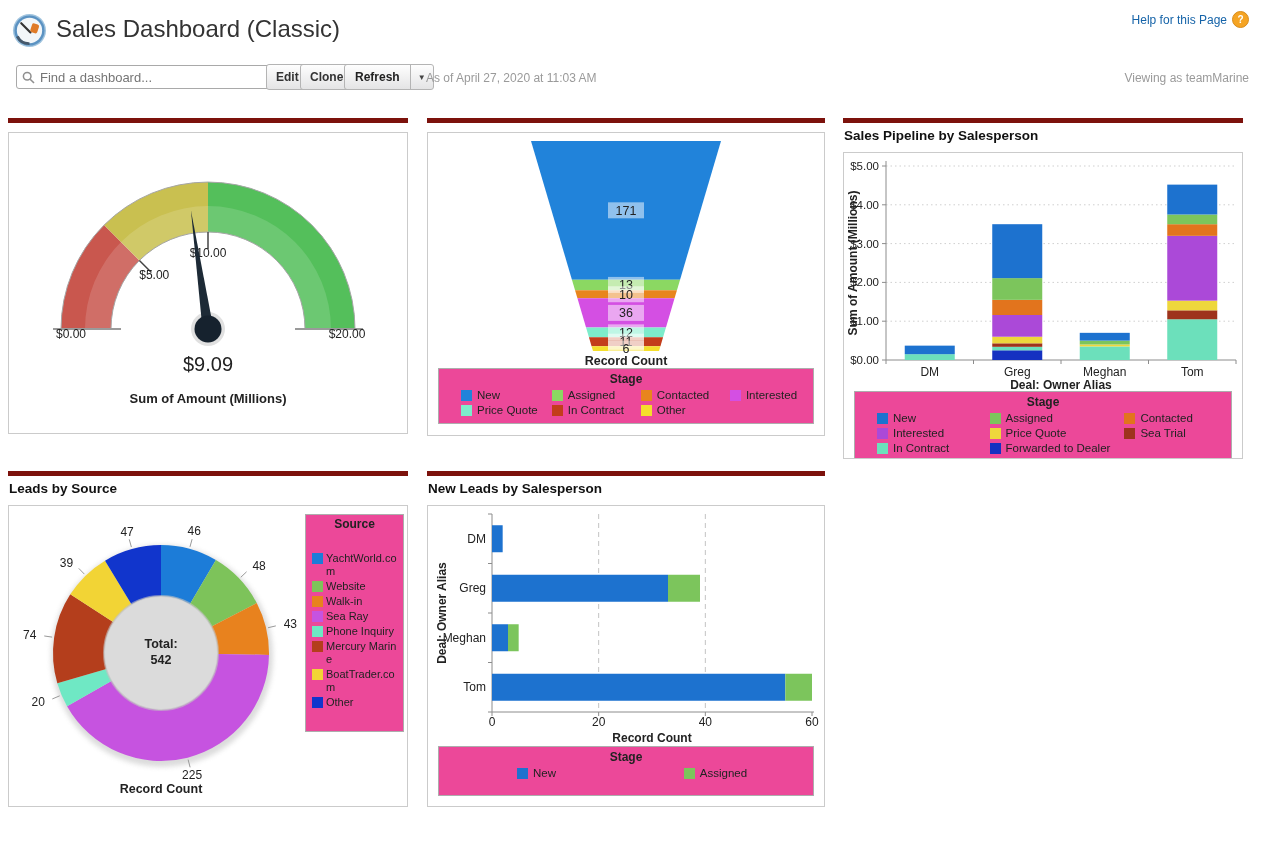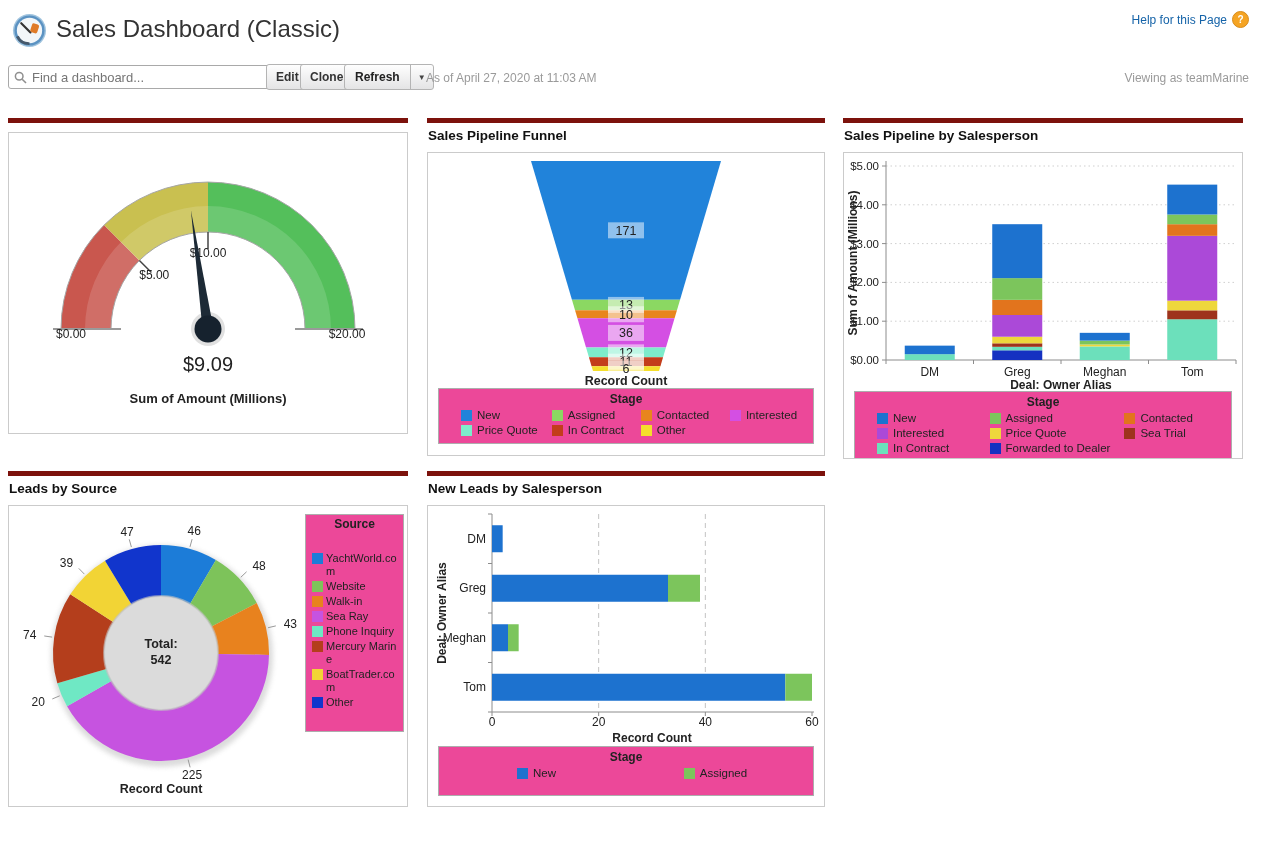--- a/index.html
+++ b/index.html
@@ -1,21 +1,21 @@
 <!DOCTYPE html>
 <html><head>
 <meta charset="utf-8">
 <style>
   html,body{margin:0;padding:0;background:#fff;}
   .page{position:relative;width:1263px;height:857px;background:#fff;font-family:"Liberation Sans",sans-serif;color:#222;overflow:hidden;}
   .hdr-icon{position:absolute;left:12px;top:13px;width:35px;height:35px;}
   .page-title{position:absolute;left:56px;top:15px;font-size:24px;font-weight:400;color:#333;margin:0;}
   .help{position:absolute;right:14px;top:11px;font-size:12px;color:#1563a8;display:flex;gap:5px;align-items:center;cursor:pointer;}
   .qmark{width:15px;height:15px;border-radius:50%;background:#f5a423;border:1px solid #d98c1a;color:#fff;font-weight:bold;font-size:10px;display:inline-flex;align-items:center;justify-content:center;}
-  .combo{position:absolute;left:8px;top:65px;width:284px;height:24px;border:1px solid #a9a9a9;border-radius:3px;background:#fff;display:flex;align-items:center;box-sizing:border-box;}
+  .combo{position:absolute;left:16px;top:65px;width:284px;height:24px;border:1px solid #a9a9a9;border-radius:3px;background:#fff;display:flex;align-items:center;box-sizing:border-box;}
   .combo .sicon{margin:0 2px 0 5px;flex:none;}
   .combo input{border:0;outline:0;flex:1;min-width:0;font-size:13px;color:#555;padding-left:3px;font-family:inherit;background:transparent;}
   .combo-btn{width:22px;height:100%;border:0;border-left:1px solid #a9a9a9;background:linear-gradient(#fdfdfd,#e2e4e6);display:flex;align-items:center;justify-content:center;color:#35506b;font-size:9px;cursor:pointer;border-radius:0 2px 2px 0;}
   .btn{position:absolute;top:64px;height:26px;padding:0 9px;border:1px solid #b4b4b4;border-radius:3px;background:linear-gradient(#fefefe,#e4e4e5);font-family:"Liberation Sans",sans-serif;font-weight:bold;font-size:12px;color:#333;cursor:pointer;}
   .btn-edit{left:266px;}
   .btn-clone{left:300px;}
   .btn-group{position:absolute;left:344px;top:64px;display:flex;height:24px;border:1px solid #b4b4b4;border-radius:3px;background:linear-gradient(#fefefe,#e4e4e5);overflow:hidden;}
   .btn-group .glbl{padding:0 10px;font-weight:bold;font-size:12px;display:flex;align-items:center;cursor:pointer;}
   .btn-group .garrow{width:22px;border-left:1px solid #b4b4b4;display:flex;align-items:center;justify-content:center;font-size:8px;color:#444;cursor:pointer;}
   .asof{position:absolute;left:426px;top:71px;font-size:12px;color:#9a9a9a;}
@@ -99,21 +99,20 @@
           <polygon points="181.9052580408217,77.22386688669684 204.44390610102639,195.21649099353766 193.55609389897361,196.78350900646234" fill="#1d2a36"></polygon>
           <circle cx="199" cy="196" r="13.5" fill="#16222e"></circle>
           <text x="199" y="238" text-anchor="middle" font-size="20" fill="#222">$9.09</text>
           <text x="199" y="270" text-anchor="middle" font-size="13" fill="#222" font-weight="bold">Sum of Amount (Millions)</text>
         </svg>
     </div>
   </section>
 
   <section class="panel" style="left:427px;top:118px;width:398px;">
     <div class="panel-bar"></div>
-    <h2 class="panel-title">Sales Pipeline Funnel</h2>
     <div class="chart-box" style="height:302px;">
       <svg width="396" height="235" viewBox="0 0 396 235">
           <polygon points="103,8 293,8 252.06563706563708,146.64864864864865 143.93436293436292,146.64864864864865" fill="#2183da"></polygon>
           <polygon points="143.93436293436292,146.64864864864865 252.06563706563708,146.64864864864865 248.95366795366795,157.1891891891892 147.04633204633205,157.1891891891892" fill="#8bd862"></polygon>
           <polygon points="147.04633204633205,157.1891891891892 248.95366795366795,157.1891891891892 246.55984555984557,165.2972972972973 149.44015444015443,165.2972972972973" fill="#e8851d"></polygon>
           <polygon points="149.44015444015443,165.2972972972973 246.55984555984557,165.2972972972973 237.94208494208493,194.48648648648648 158.05791505791507,194.48648648648648" fill="#d44fe3"></polygon>
           <polygon points="158.05791505791507,194.48648648648648 237.94208494208493,194.48648648648648 235.06949806949805,204.21621621621622 160.93050193050195,204.21621621621622" fill="#7deccb"></polygon>
           <polygon points="160.93050193050195,204.21621621621622 235.06949806949805,204.21621621621622 232.43629343629343,213.13513513513516 163.56370656370657,213.13513513513516" fill="#c33d1b"></polygon>
           <polygon points="163.56370656370657,213.13513513513516 232.43629343629343,213.13513513513516 231,218.00000000000003 165,218.00000000000003" fill="#f5df2b"></polygon>
           <rect x="180" y="69.32432432432432" width="36" height="16" fill="#fff" opacity="0.5"></rect>

